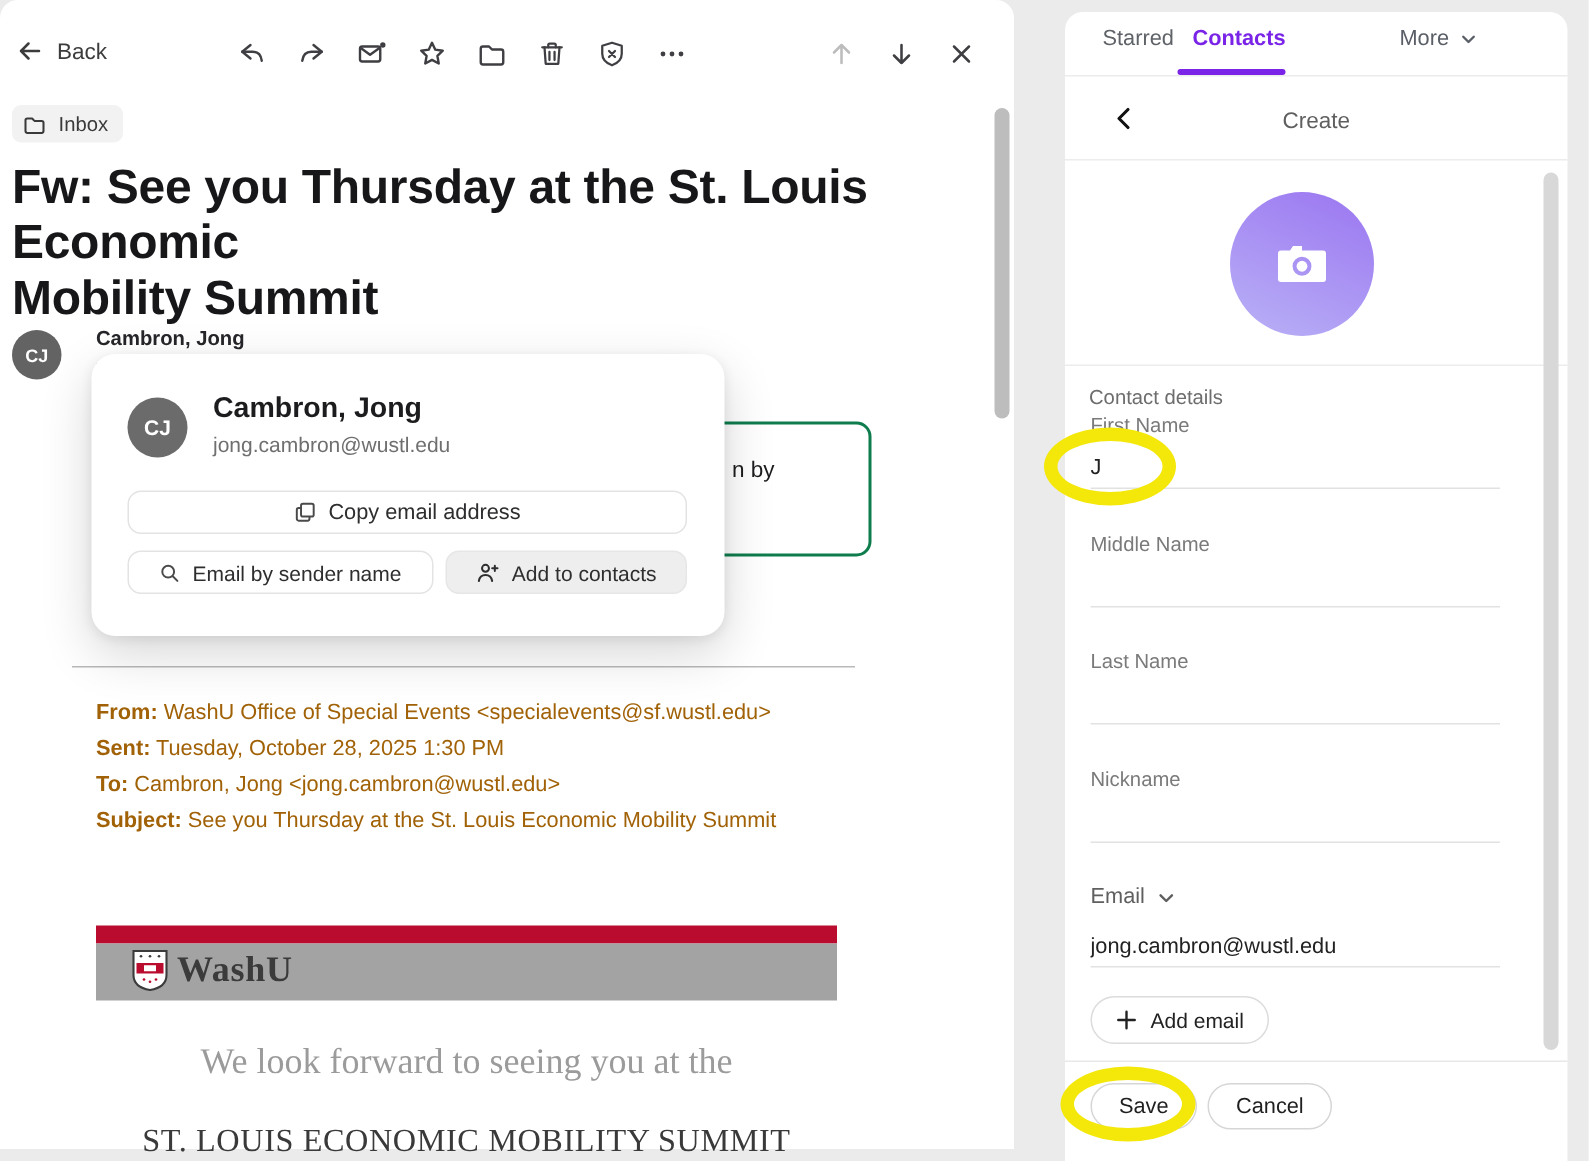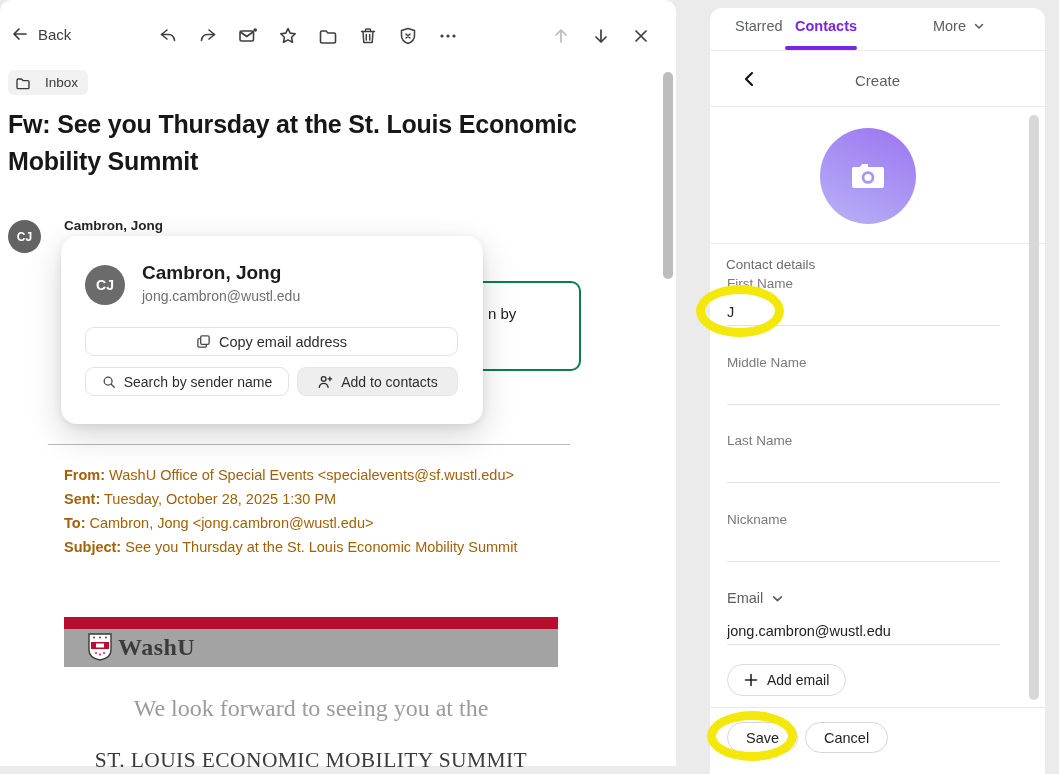--- a/index.html
+++ b/index.html
@@ -10,22 +10,22 @@
   
   .mail-card { position:absolute; left:0; top:8; width:676px; height:766px;
                background:#ffffff; border-radius:12px 12px 0 0; }
   .toolbar { position:absolute; left:0; top:16px; width:676px; height:40px; }
   .back-btn { position:absolute; left:10px; top:8px; display:flex; align-items:center; gap:8px;
               color:#3c3c3c; font-size:15px; cursor:pointer; }
   .tb-icon { position:absolute; top:7px; width:26px; height:26px; display:flex; align-items:center;
              justify-content:center; color:#3f3f43; cursor:pointer; }
   .tb-icon.disabled { color:#bcbcbc; }
   .chip { position:absolute; left:8px; top:70px; height:25px; padding:0 10px 0 7px; background:#f2f2f2;
-          border-radius:6px; display:flex; align-items:center; gap:14px; font-size:13.5px; color:#3a3a3a; }
-  .subject { position:absolute; left:8px; top:106px; width:640px; font-size:25px; line-height:37px;
+          border-radius:6px; display:flex; align-items:center; gap:8px; font-size:13.5px; color:#3a3a3a; }
+  .subject { position:absolute; left:8px; top:106px; width:640px; font-size:32px; line-height:37px;
              font-weight:600; color:#17171a; letter-spacing:-0.2px; }
   .sender-row { position:absolute; left:8px; top:218px; }
   .avatar-sm { position:absolute; left:0; top:2px; width:33px; height:33px; border-radius:50%;
                background:#636363; color:#fff; font-size:12px; font-weight:700; display:flex;
                align-items:center; justify-content:center; }
   .sender-name { position:absolute; left:56px; top:0; font-size:13.5px; font-weight:600; color:#26262a; white-space:nowrap; }
   .sender-meta { position:absolute; left:56px; top:21px; font-size:13px; color:#6f6f6f; white-space:nowrap; z-index:0; }
 
   
   .notice-box { position:absolute; left:420px; top:281px; width:161px; height:90px; background:#fff;
@@ -232,21 +232,21 @@
         </span>
         <span>Copy email address</span>
       </button>
       <button class="pill-btn search-btn">
         <span>
           <svg width="14" height="14" viewBox="0 0 16 16" fill="none" stroke="#4a4a4a" stroke-width="1.5" stroke-linecap="round">
               <circle cx="7" cy="7" r="4.5"></circle>
               <path d="M10.5 10.5L14 14"></path>
             </svg>
         </span>
-        <span>Search by sender name</span>
+        <span>Email by sender name</span>
       </button>
       <button class="pill-btn addc-btn">
         <span>
           <svg width="16" height="16" viewBox="0 0 18 18" fill="none" stroke="#2e2e30" stroke-width="1.5" stroke-linecap="round">
               <circle cx="7.5" cy="5.5" r="2.6"></circle>
               <path d="M2.5 15c.5-3 2.5-4.5 5-4.5s4.5 1.5 5 4.5"></path>
               <path d="M14.5 3.5v4M12.5 5.5h4"></path>
             </svg>
         </span>
         <span>Add to contacts</span>

